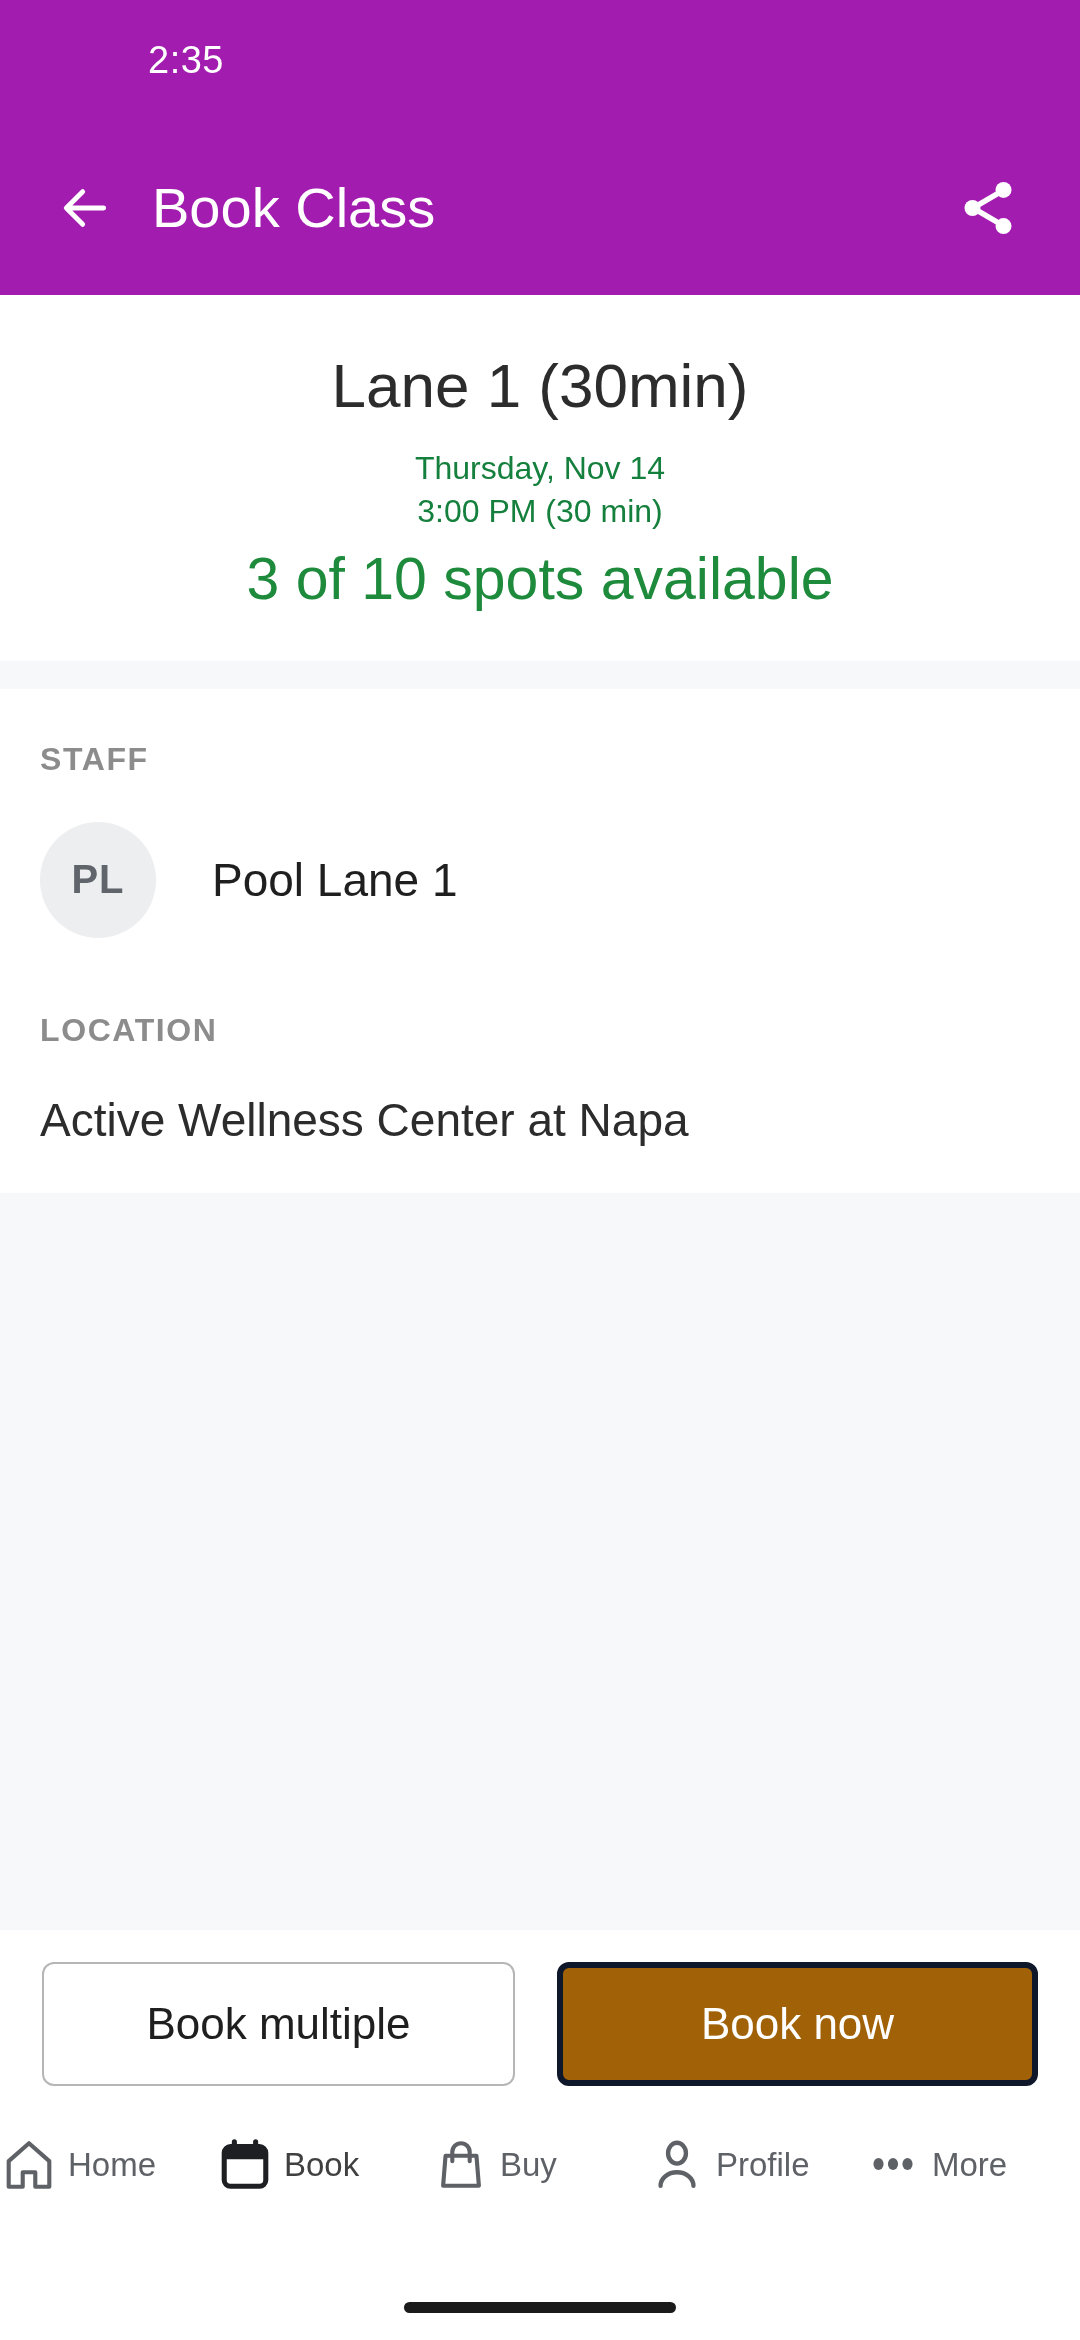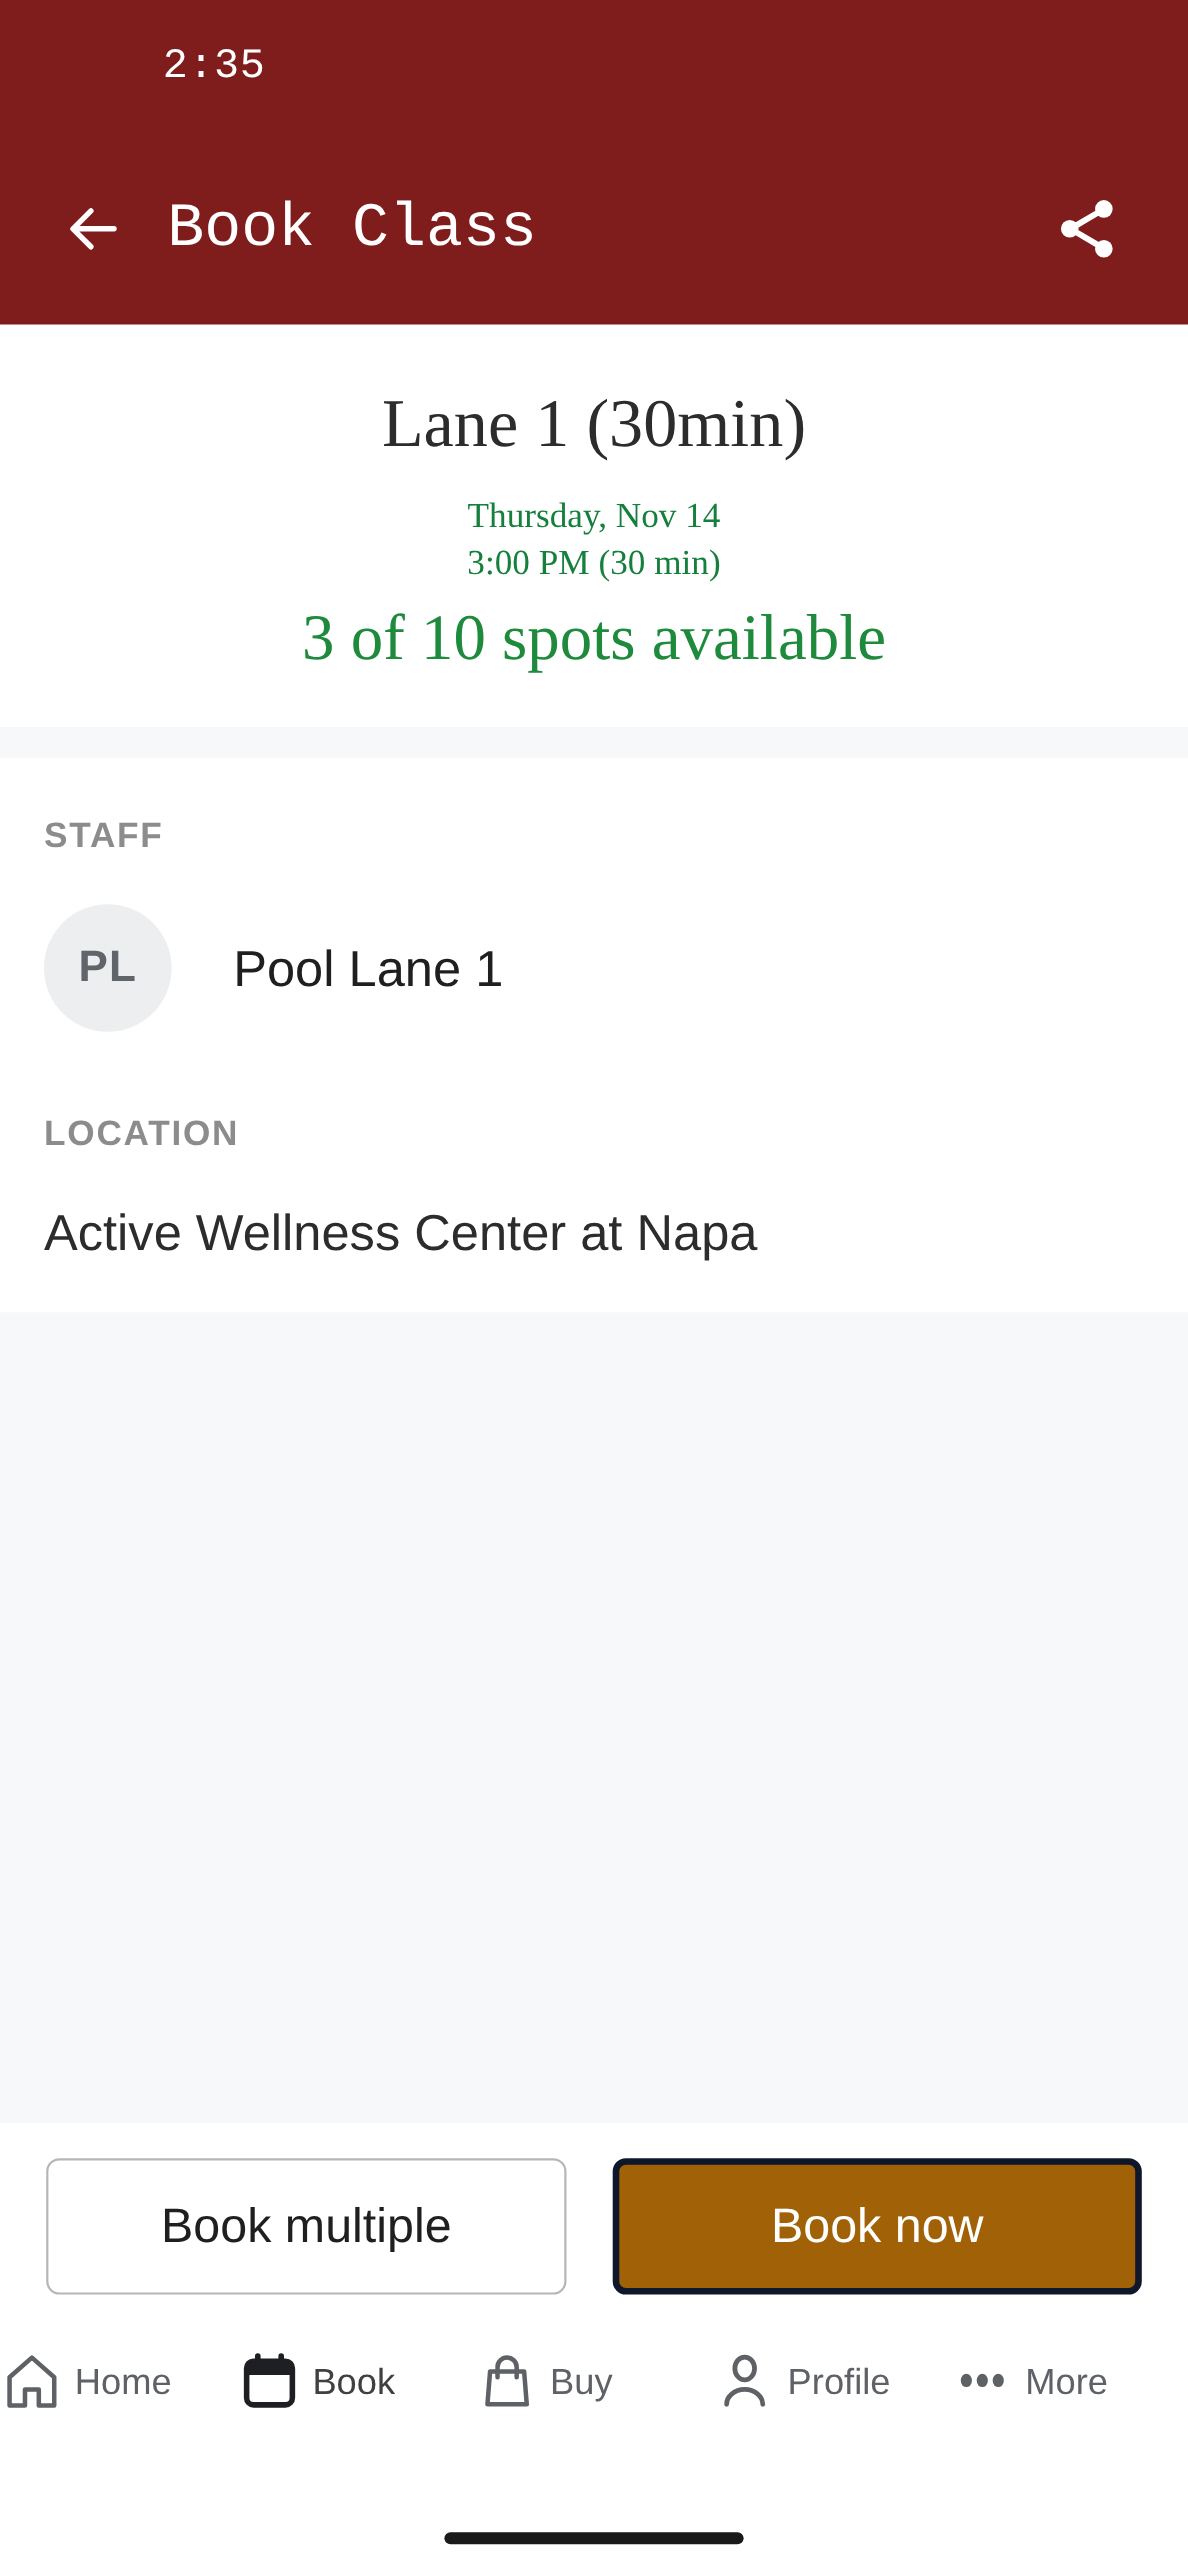--- a/index.html
+++ b/index.html
@@ -11,25 +11,24 @@
   }
   .phone {
     position:relative;
     width:1080px; height:2340px;
     display:flex; flex-direction:column;
     background:#ffffff;
   }
 
   
   .appbar {
-    background:#7f1d1d;
+    background:#a21caf;
     height:295px;
     flex:0 0 295px;
     position:relative;
-    font-family:Liberation Mono, monospace;
   }
   .statusbar {
     height:120px;
     display:flex; align-items:center;
     padding-left:148px;
   }
   .status-time {
     color:#ffffff;
     font-size:38px;
     letter-spacing:0.5px;
@@ -62,21 +61,20 @@
     flex:1 1 auto;
     display:flex; flex-direction:column;
     background:#ffffff;
     overflow:hidden;
   }
 
   .hero {
     background:#ffffff;
     padding:55px 40px 42px;
     text-align:center;
-    font-family:Liberation Serif, serif;
   }
   .hero-title {
     font-size:62px;
     color:#2c2c2c;
     line-height:1.15;
     margin-bottom:26px;
   }
   .hero-sub {
     font-size:32px;
     color:#15803d;

